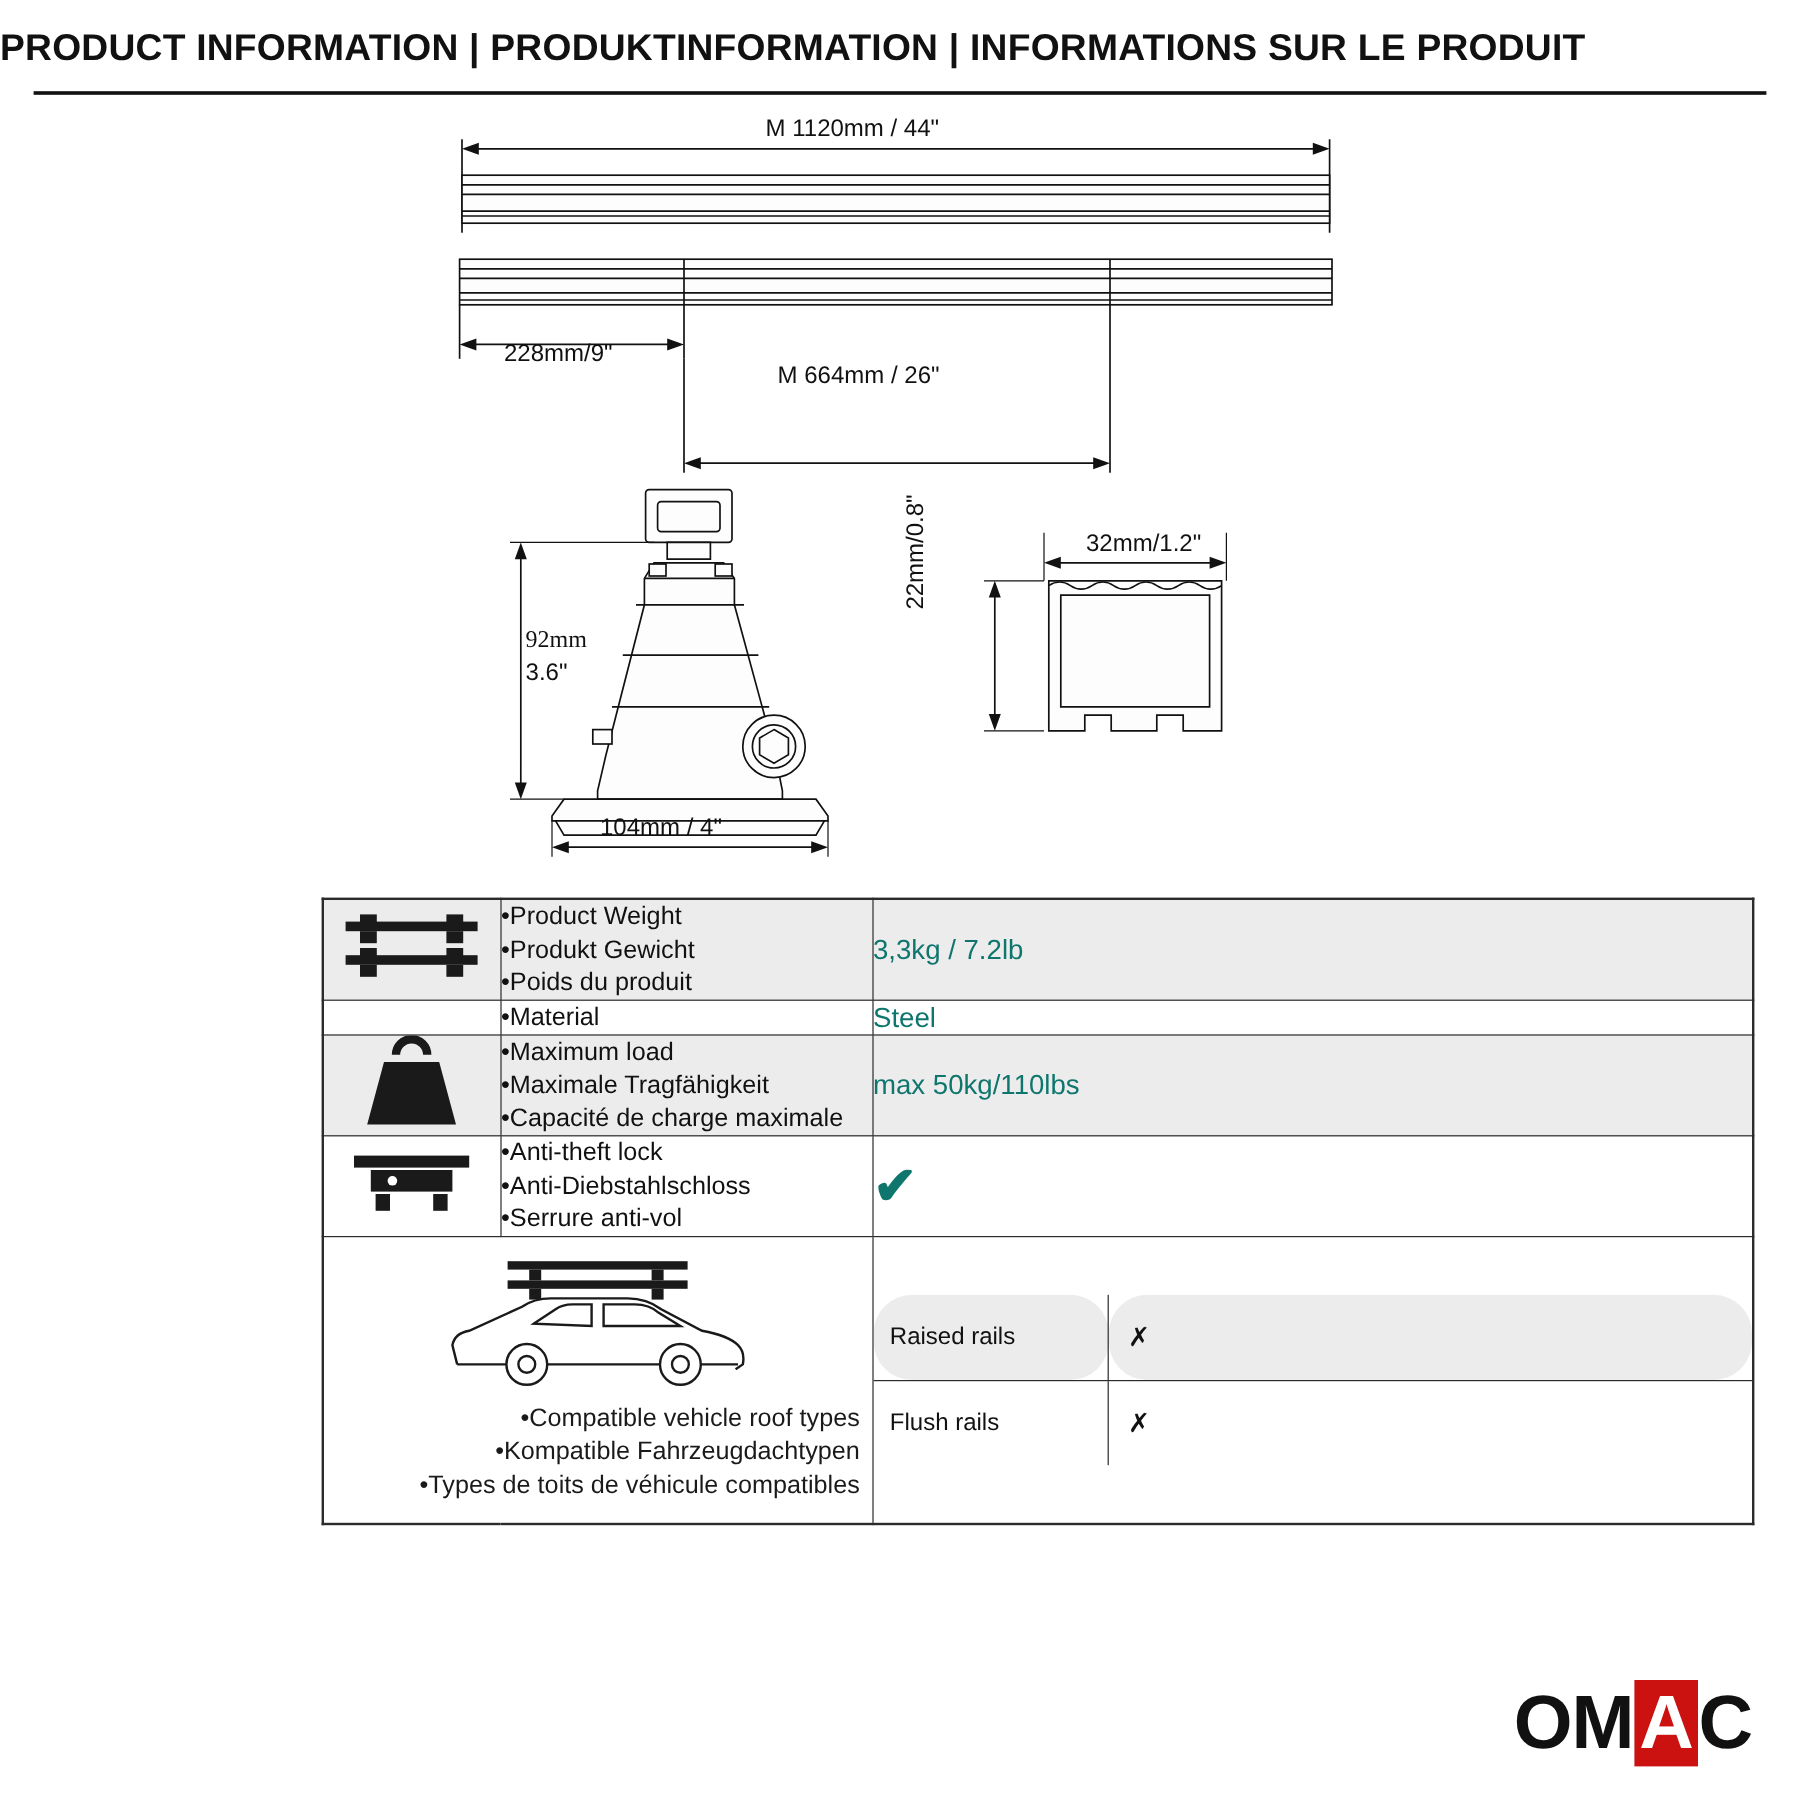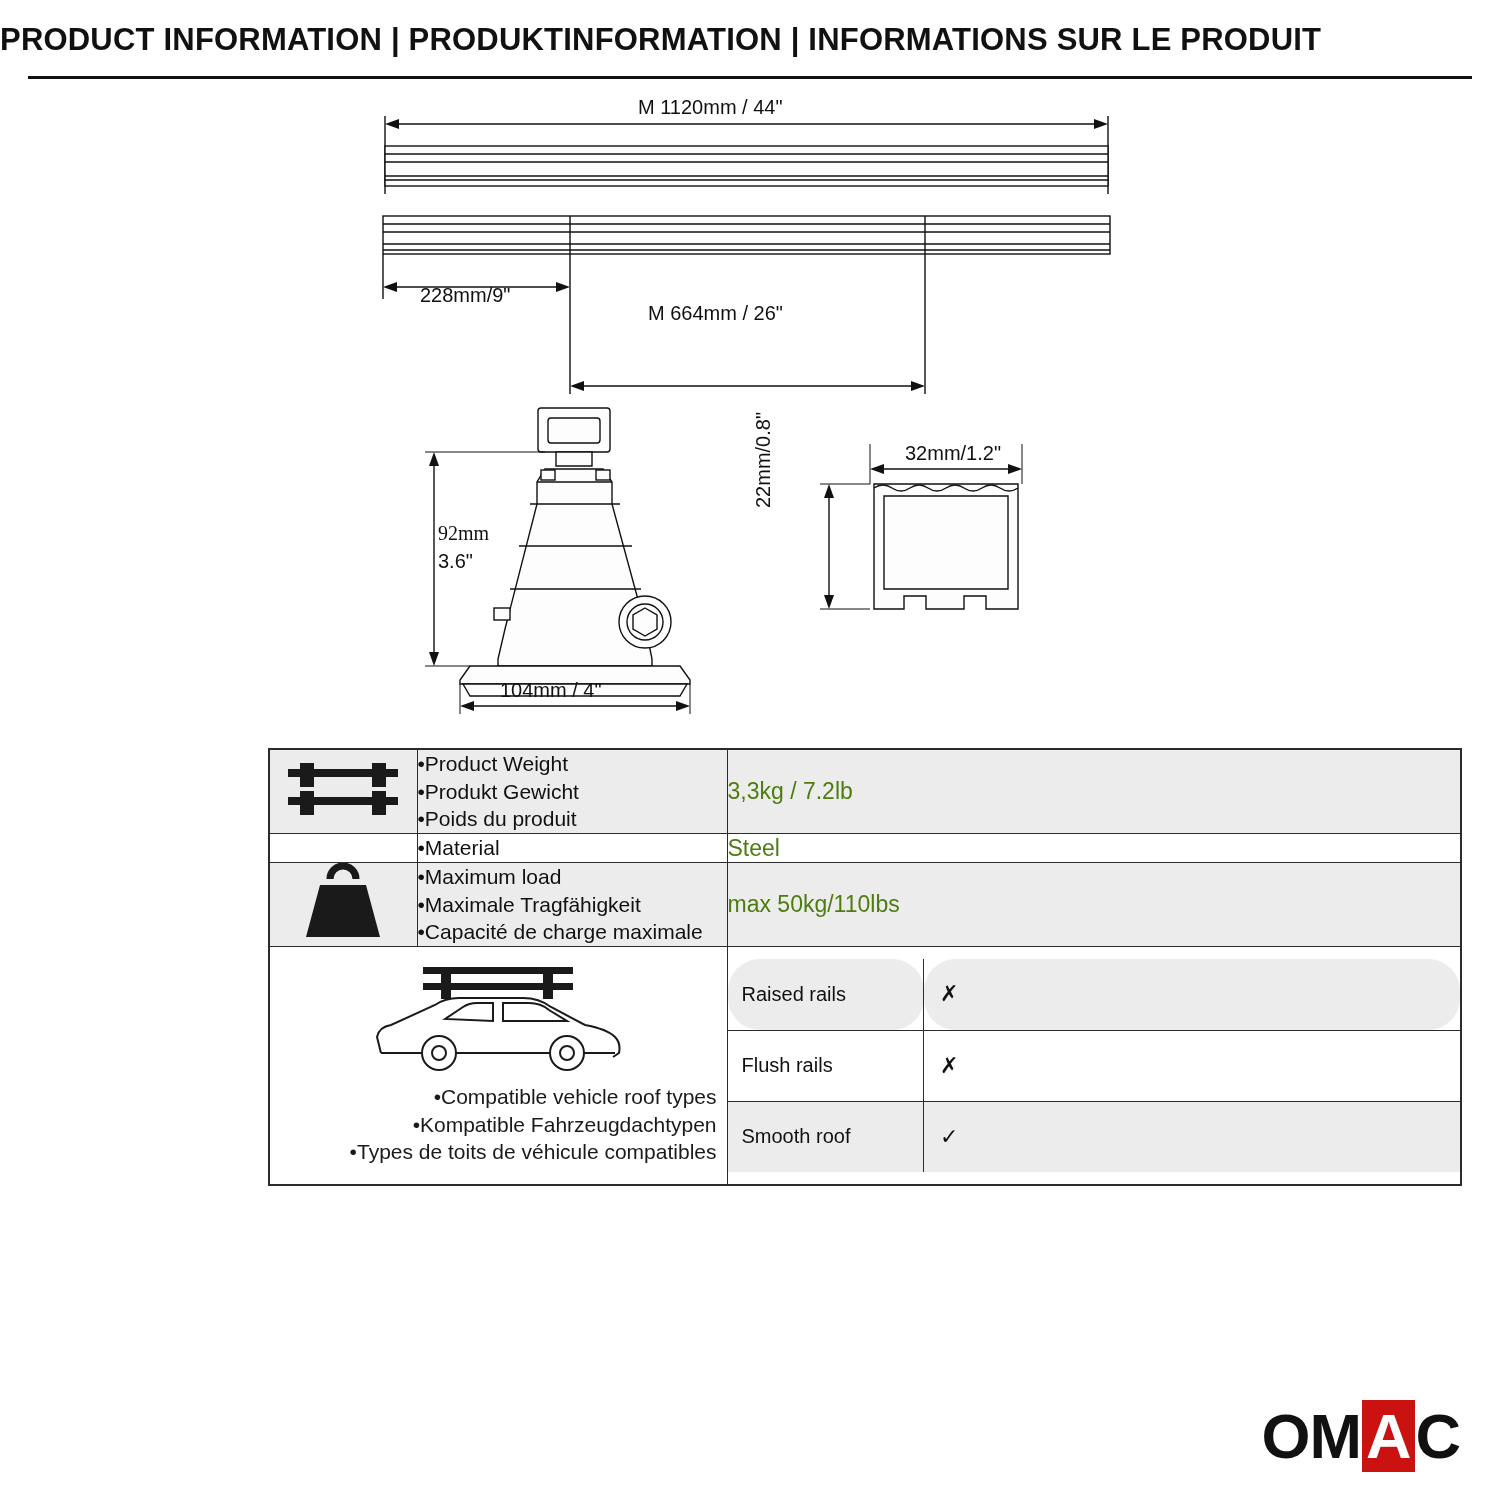--- a/index.html
+++ b/index.html
@@ -68,21 +68,21 @@
   .label-cell {
     width: 310px;
     font-size: 21px;
     line-height: 1.32;
     padding: 12px 8px 12px 6px;
     color: #111;
   }
   .value-cell {
     font-size: 23px;
     padding: 12px 0 12px 22px;
-    color: #4d7c0f;
+    color: #0f766e;
     margin-left: 32px;
   }
   .shaded { background: #ececec; }
 
   .sub-table {
     width: 100%;
     border-collapse: collapse;
   }
   .sub-table td {
     border: 1px solid #2b2b2b;
@@ -270,20 +270,39 @@
         </svg>
       </td>
       <td class="label-cell shaded">
         <div>•Maximum load</div>
         <div>•Maximale Tragfähigkeit</div>
         <div>•Capacité de charge maximale</div>
       </td>
       <td class="value-cell shaded">max 50kg/110lbs</td>
     </tr>
 
+    <tr>
+      <td class="icon-cell">
+        <svg width="104" height="62" viewBox="0 0 104 62">
+          <rect x="4" y="8" width="96" height="10" fill="#1a1a1a"></rect>
+          <rect x="18" y="20" width="68" height="18" fill="#1a1a1a"></rect>
+          <circle cx="36" cy="29" r="4" fill="#ffffff"></circle>
+          <rect x="22" y="40" width="12" height="14" fill="#1a1a1a"></rect>
+          <rect x="70" y="40" width="12" height="14" fill="#1a1a1a"></rect>
+        </svg>
+      </td>
+      <td class="label-cell">
+        <div>•Anti-theft lock</div>
+        <div>•Anti-Diebstahlschloss</div>
+        <div>•Serrure anti-vol</div>
+      </td>
+      <td class="value-cell">
+        <span class="bigcheck">✔</span>
+      </td>
+    </tr>
 
     <tr>
       <td colspan="2" style="padding:14px 10px 18px 10px;text-align:right;">
         <div style="text-align:center;">
           <svg width="270" height="118" viewBox="0 0 270 118">
             <g stroke="#1a1a1a" fill="none" stroke-width="2">
 
               <rect x="60" y="6" width="150" height="7" fill="#1a1a1a" stroke="none"></rect>
               <rect x="60" y="22" width="150" height="7" fill="#1a1a1a" stroke="none"></rect>
               <rect x="78" y="13" width="10" height="9" fill="#1a1a1a" stroke="none"></rect>
@@ -314,24 +333,20 @@
         <table class="sub-table">
           <tbody>
                 <tr class="shaded">
             <td class="k">Raised rails</td>
             <td class="v">✗</td>
           </tr>
           <tr>
             <td class="k">Flush rails</td>
             <td class="v">✗</td>
           </tr>
-          <tr class="shaded">
-            <td class="k">Smooth roof</td>
-            <td class="v">✓</td>
-          </tr>
         </tbody>
             </table>
       </td>
     </tr>
   </tbody>
     </table>
 
   <div class="logo">
     <span class="om">OM</span>
       <span class="a-box">A</span>

